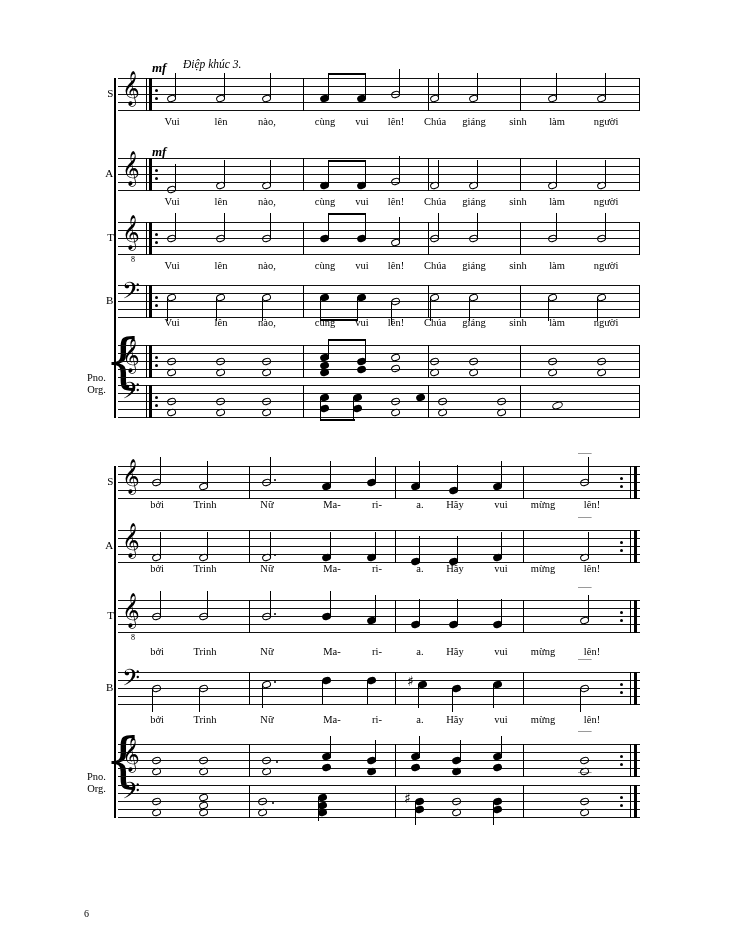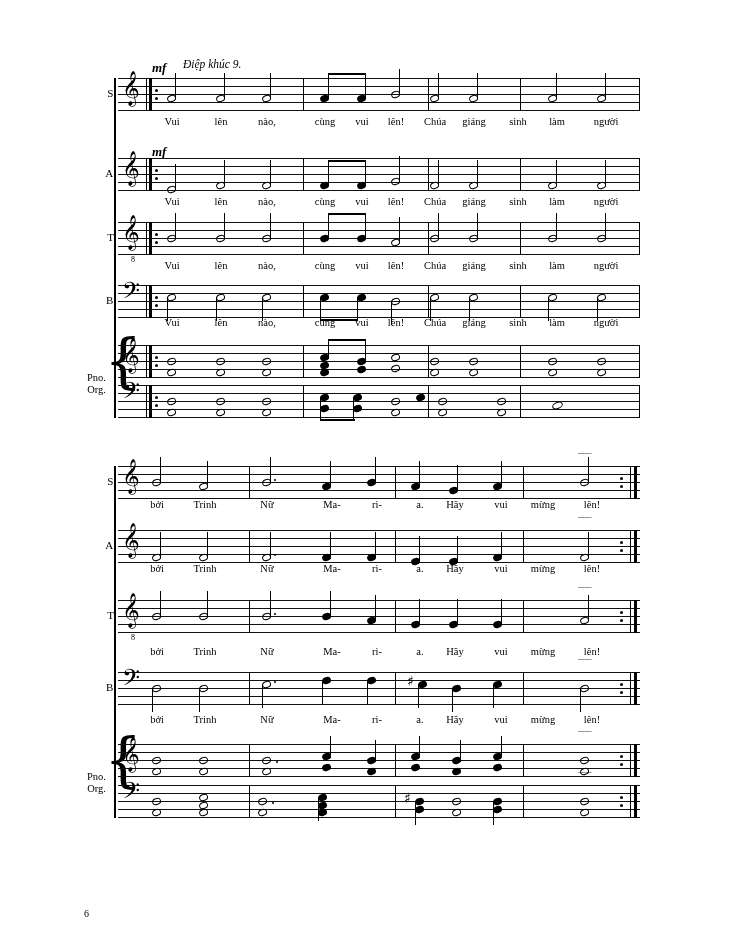--- a/index.html
+++ b/index.html
@@ -186,21 +186,21 @@
     background: #000;
   }
 </style>
 </head>
 <body>
 
 <div class="page">
 
   <div class="system" style="top:0;height:430px;">
 
-    <div class="tempo-text" style="left:183px; top:58px;">Điệp khúc 9.</div>
+    <div class="tempo-text" style="left:183px; top:58px;">Điệp khúc 3.</div>
     <div class="dyn" style="left:152px; top:60px;">mf</div>
 
     <div class="bracket-v" style="left:114px; top:78px; height:340px;"></div>
 
     <div class="stave" style="top:78px;">
       <div class="part-label" style="left:84px; top:9px;">S.</div>
       <div class="staff-lines">
           <i></i>
           <i></i>
           <i></i>

